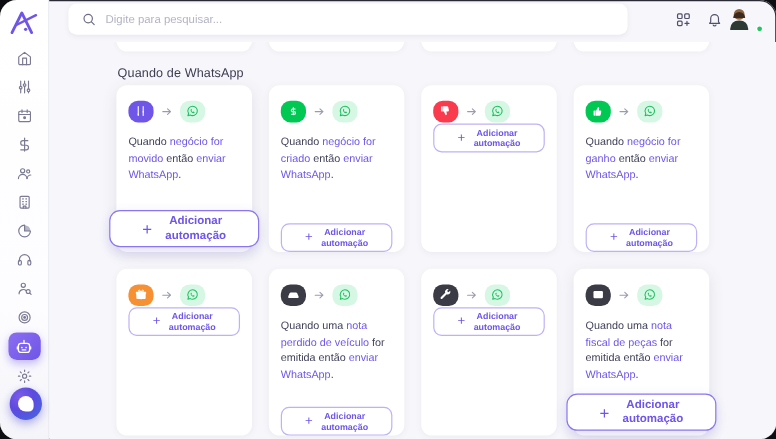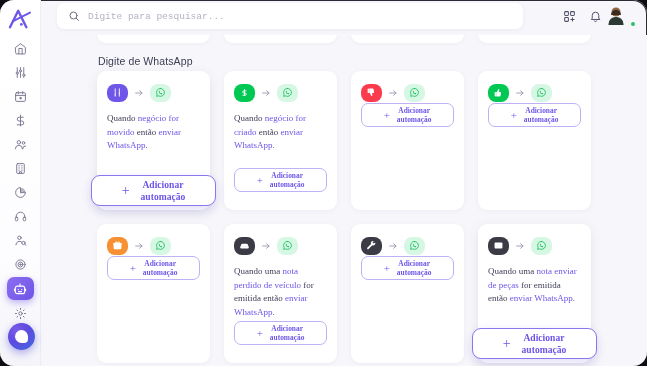--- a/index.html
+++ b/index.html
@@ -67,21 +67,21 @@
     position:absolute; left:16px; top:3px;
     width: 466px; height: 26px;
     background:#ffffff; border-radius: 7px;
     display:flex; align-items:center; gap:8px;
     padding: 0 11px;
     box-shadow: 0 1px 4px rgba(40,40,80,.07);
   }
   #search-box .mag { color:#6d6d86; display:flex; }
   #search-box input {
     border:none; outline:none; background:transparent;
-    font-family:Liberation Mono, monospace;
+    font-family:Liberation Sans, sans-serif;
     font-size: 9.5px; color:#33334d; width:100%;
   }
   #search-box input::placeholder { color:#b3b3c4; }
   .top-actions {
     position:absolute; right:12px; top:6px;
     display:flex; align-items:center; gap:13px;
   }
   .top-icon { color:#50506b; display:flex; }
   .avatar-wrap { position:relative; width:20px; height:20px; }
   .avatar {
@@ -134,25 +134,24 @@
   .grid {
     position:absolute; left:56px; top:36px;
     display:grid;
     grid-template-columns: repeat(4, 113px);
     grid-auto-rows: 139px;
     gap: 14px 14px;
   }
   .card {
     background:#ffffff;
     border-radius: 9px;
-    padding: 11px 10px 18px 10px;
+    padding: 11px 10px 0 10px;
     box-shadow: 0 1px 5px rgba(40,40,80,.06);
     display:flex; flex-direction:column;
     position:relative;
-    font-family:Liberation Serif, serif;
   }
   .card-icons { display:flex; align-items:center; gap:6px; height:21px; }
   .badge {
     width:21px; height:18px; border-radius:8px;
     display:flex; align-items:center; justify-content:center;
     color:#ffffff; flex:0 0 auto;
   }
   .badge svg { width:11px; height:11px; display:block; }
   .badge.purple { background:#6f55e8; }
   .badge.green  { background:#00c853; }
@@ -359,21 +358,21 @@
   </div>
 
   <div id="content">
     <div class="ghost-row">
       <div class="ghost-card"></div>
       <div class="ghost-card"></div>
       <div class="ghost-card"></div>
       <div class="ghost-card"></div>
     </div>
 
-    <div class="section-title">Digite de WhatsApp</div>
+    <div class="section-title">Quando de WhatsApp</div>
 
     <div class="grid" id="card-grid">
         <div class="card hovered">
           <div class="card-icons">
             <span class="badge purple">
               <svg viewBox="0 0 24 24" fill="none" stroke="currentColor" stroke-width="1.8" stroke-linecap="round" stroke-linejoin="round">
                 <path d="M7 4v12M7 19v1" stroke-width="2"></path>
                 <circle cx="7" cy="17.5" r="1.6" fill="currentColor" stroke="none"></circle>
                 <path d="M16 4v8M16 15v5" stroke-width="2"></path>
                 <circle cx="16" cy="13.5" r="1.6" fill="currentColor" stroke="none"></circle>
@@ -461,20 +460,21 @@
                 <path d="M4 12h15M13.5 6.5L19.5 12l-6 5.5"></path>
               </svg>
             </span>
             <span class="badge mint">
               <svg viewBox="0 0 24 24" fill="none" stroke="currentColor" stroke-width="1.8" stroke-linecap="round" stroke-linejoin="round">
                 <path d="M12 3.2a8.6 8.6 0 0 0-7.4 13l-1.1 4.2 4.3-1.1A8.6 8.6 0 1 0 12 3.2z" fill="none" stroke="currentColor" stroke-width="1.9"></path>
                 <path d="M9.2 8.1c.3-.1.6 0 .8.4l.7 1.4c.1.3 0 .6-.2.8l-.4.4c-.1.1-.2.3-.1.5.4.9 1.2 1.7 2.1 2.1.2.1.4 0 .5-.1l.4-.4c.2-.2.5-.3.8-.2l1.4.7c.4.2.5.5.4.8-.2.9-1.1 1.5-2 1.4-2.7-.3-5.1-2.7-5.4-5.4-.1-.9.5-1.8 1.4-2z" fill="currentColor" stroke="none"></path>
               </svg>
             </span>
           </div>
+          <div class="card-text"><span>Quando </span><span class="hl">negócio for ganho</span><span> então </span><span class="hl">enviar WhatsApp</span><span>.</span></div>
           <div class="add-btn">
             <span class="plus">+</span>
             <span>Adicionar<br>automação</span>
           </div>
         </div>
         <div class="card">
           <div class="card-icons">
             <span class="badge orange">
               <svg viewBox="0 0 24 24" fill="none" stroke="currentColor" stroke-width="1.8" stroke-linecap="round" stroke-linejoin="round">
                 <rect x="3.5" y="9.5" width="17" height="10.5" rx="1.8" fill="currentColor" stroke="none"></rect>
@@ -566,21 +566,21 @@
                 <path d="M4 12h15M13.5 6.5L19.5 12l-6 5.5"></path>
               </svg>
             </span>
             <span class="badge mint">
               <svg viewBox="0 0 24 24" fill="none" stroke="currentColor" stroke-width="1.8" stroke-linecap="round" stroke-linejoin="round">
                 <path d="M12 3.2a8.6 8.6 0 0 0-7.4 13l-1.1 4.2 4.3-1.1A8.6 8.6 0 1 0 12 3.2z" fill="none" stroke="currentColor" stroke-width="1.9"></path>
                 <path d="M9.2 8.1c.3-.1.6 0 .8.4l.7 1.4c.1.3 0 .6-.2.8l-.4.4c-.1.1-.2.3-.1.5.4.9 1.2 1.7 2.1 2.1.2.1.4 0 .5-.1l.4-.4c.2-.2.5-.3.8-.2l1.4.7c.4.2.5.5.4.8-.2.9-1.1 1.5-2 1.4-2.7-.3-5.1-2.7-5.4-5.4-.1-.9.5-1.8 1.4-2z" fill="currentColor" stroke="none"></path>
               </svg>
             </span>
           </div>
-          <div class="card-text"><span>Quando uma </span><span class="hl">nota enviar de peças</span><span> for emitida então </span><span class="hl">enviar WhatsApp</span><span>.</span></div>
+          <div class="card-text"><span>Quando uma </span><span class="hl">nota fiscal de peças</span><span> for emitida então </span><span class="hl">enviar WhatsApp</span><span>.</span></div>
           <div class="add-btn hover">
             <span class="plus">+</span>
             <span>Adicionar<br>automação</span>
           </div>
         </div>
       </div>
   </div>
 </div>
 
 </body></html>

